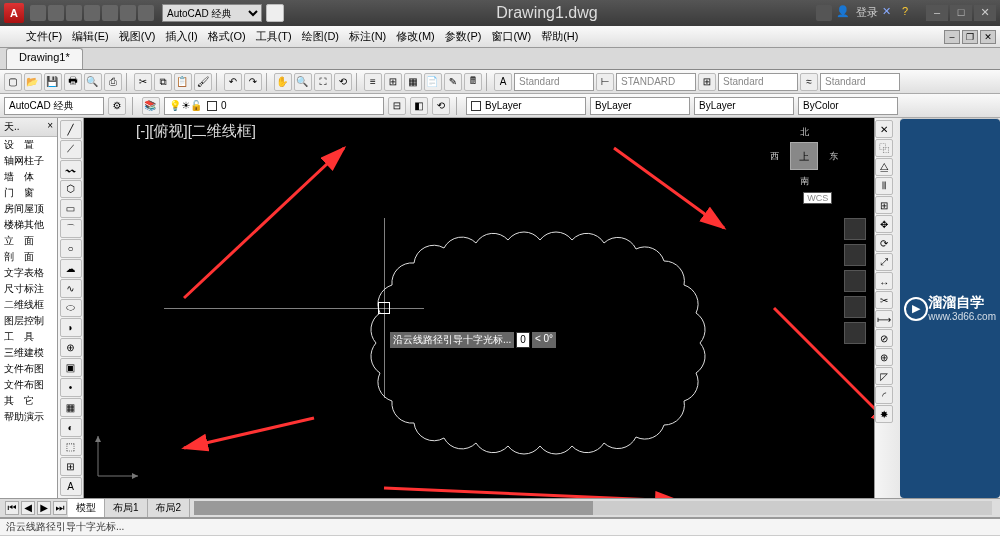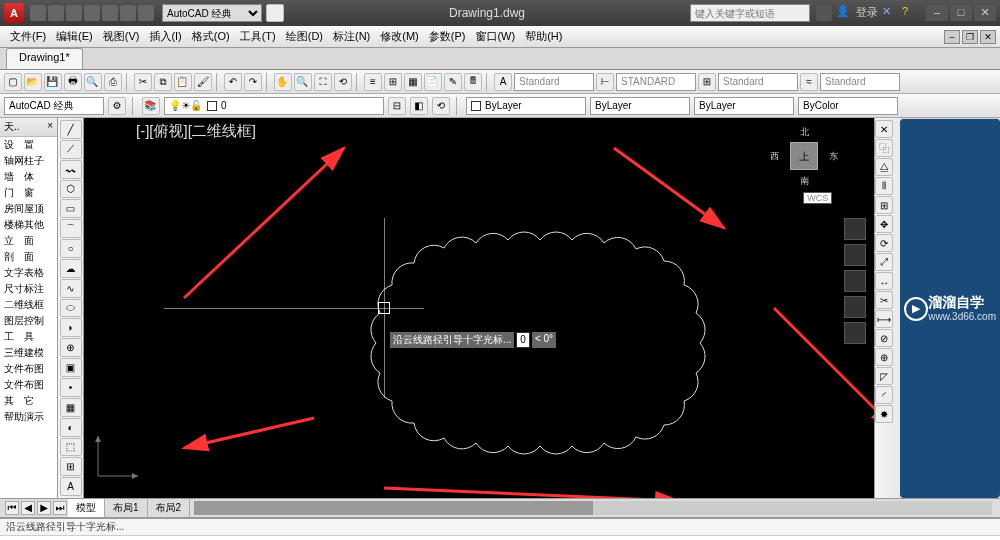--- a/index.html
+++ b/index.html
@@ -3,28 +3,28 @@
 <meta charset="utf-8">
 <style>
 * { margin: 0; padding: 0; box-sizing: border-box; font-family: "Microsoft YaHei", Arial, sans-serif; }
 body { width: 1000px; height: 540px; background: #e8e8e8; overflow: hidden; font-size: 11px; }
 
 .title-bar { height: 26px; background: linear-gradient(#555,#3a3a3a); display: flex; align-items: center; color: #ccc; padding: 0 4px; }
 .app-logo { width: 20px; height: 20px; background: linear-gradient(#d33,#a11); color: #fff; text-align: center; line-height: 20px; font-weight: bold; border-radius: 2px; }
 .qa-icons { display: flex; gap: 2px; margin-left: 6px; }
 .qa-icons span { width: 16px; height: 16px; background: #666; border-radius: 2px; display: inline-block; }
 .ws-select { margin-left: 8px; height: 18px; background: #ddd; border: 1px solid #888; font-size: 10px; width: 100px; }
-.title-center { flex: 1; text-align: center; font-size: 12px; color: #ddd; }
+.title-center { flex: 1; text-align: center; font-size: 16px; color: #ddd; }
 .search-box { width: 120px; height: 18px; background: #eee; border: 1px solid #888; font-size: 10px; padding: 0 4px; color: #666; }
 .right-ctrls { display: flex; gap: 4px; margin-left: 6px; align-items: center; }
 .right-ctrls span { width: 16px; height: 16px; display: inline-block; }
 .win-ctrls { margin-left: 8px; display: flex; gap: 2px; }
 .win-ctrls span { width: 22px; height: 16px; background: #555; color: #ccc; text-align: center; line-height: 14px; }
 
-.menu-bar { height: 22px; background: linear-gradient(#fafafa,#e0e0e0); display: flex; align-items: center; gap: 2px; padding: 0 6px; border-bottom: 1px solid #999; position: relative; }
+.menu-bar { height: 22px; background: linear-gradient(#fafafa,#e0e0e0); display: flex; align-items: center; gap: 2px; padding: 0 22px; border-bottom: 1px solid #999; position: relative; }
 .menu-bar .mi { padding: 2px 4px; cursor: pointer; font-size: 11px; }
 .doc-win-ctrls { position: absolute; right: 4px; display: flex; gap: 2px; }
 .doc-win-ctrls span { width: 16px; height: 14px; background: #ccc; border: 1px solid #888; text-align: center; line-height: 12px; font-size: 9px; }
 
 .tab-row { height: 22px; background: #d9d9d9; display: flex; padding-left: 6px; border-bottom: 1px solid #888; }
 .file-tab { background: #f5f5f5; border: 1px solid #999; border-bottom: none; padding: 2px 12px; font-size: 11px; border-radius: 3px 3px 0 0; }
 
 .toolbar-row { height: 24px; background: linear-gradient(#fafafa,#e0e0e0); display: flex; align-items: center; gap: 2px; padding: 0 4px; border-bottom: 1px solid #aaa; }
 .tb-btn { width: 18px; height: 18px; background: #eee; border: 1px solid #bbb; border-radius: 2px; display: inline-flex; align-items: center; justify-content: center; font-size: 10px; }
 .tb-sep { width: 4px; height: 18px; border-left: 1px solid #aaa; margin: 0 2px; }
@@ -84,21 +84,20 @@
     <span></span>
     <span></span>
     <span></span>
     <span></span>
     <span></span>
     <span></span>
   </div>
   <select class="ws-select"><option>AutoCAD 经典</option></select>
   <span class="tb-btn" style="margin-left:4px"></span>
   <div class="title-center">Drawing1.dwg</div>
-  <input class="search-box" placeholder="键入关键字或短语" style="">
   <div class="right-ctrls">
     <span style="background:#555;border-radius:2px"></span>
     <span style="color:#ccc">👤</span>
     <span style="color:#ccc;width:auto;font-size:11px">登录</span>
     <span style="color:#8af">✕</span>
     <span style="color:#fc3">?</span>
   </div>
   <div class="win-ctrls">
     <span>–</span>
     <span>□</span>

